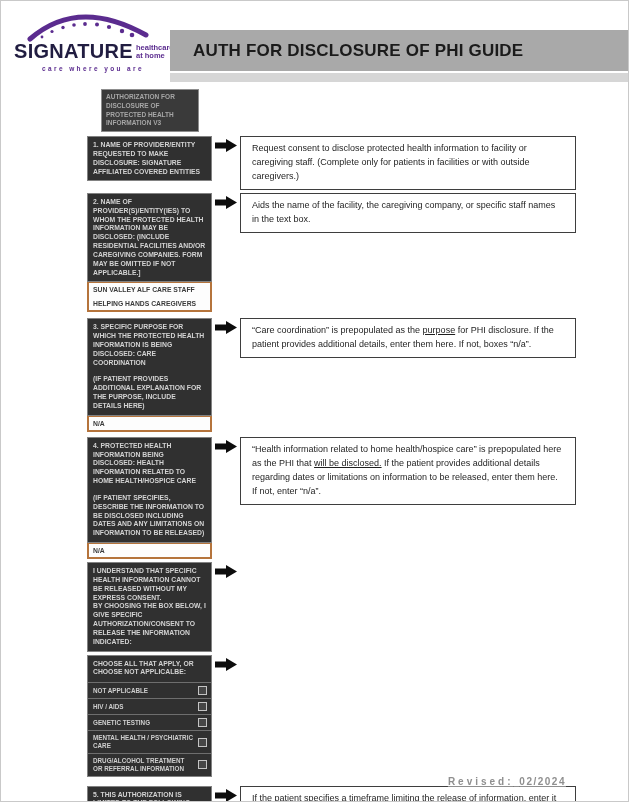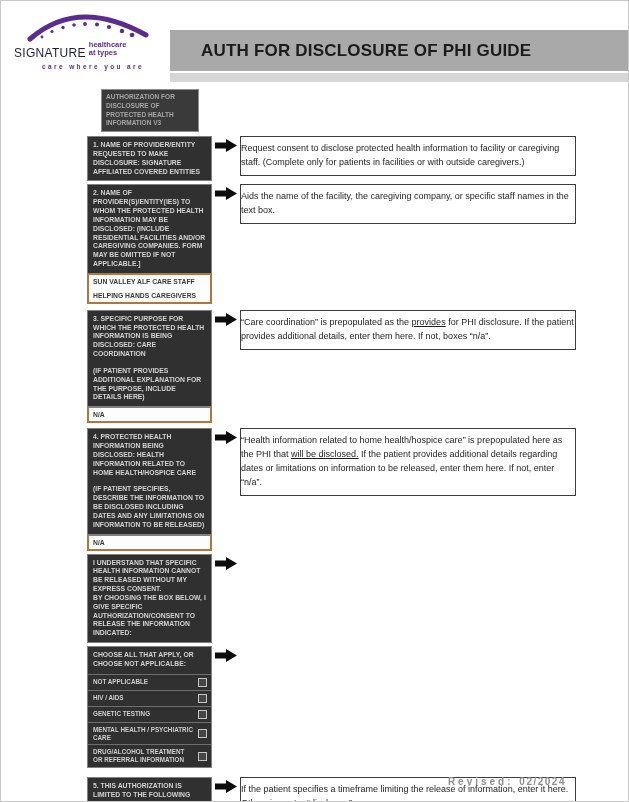--- a/index.html
+++ b/index.html
@@ -5,26 +5,26 @@
   * { margin:0; padding:0; box-sizing:border-box; }
   body { background:#e9e9e9; font-family:"Liberation Sans", sans-serif; }
   .page {
     position:relative; width:629px; height:802px; background:#ffffff;
     border:1px solid #c9c9c9; overflow:hidden;
   }
   
   .logo { position:absolute; left:13px; top:4px; width:158px; }
   .logo-arc { display:block; margin:0 auto 0 10px; }
   .brand-row { display:flex; align-items:flex-end; margin-top:-2px; }
-  .brand-name { font-size:12px; font-weight:normal; letter-spacing:.3px; color:#211d41; line-height:1; }
+  .brand-name { font-size:20px; font-weight:bold; letter-spacing:.3px; color:#211d41; line-height:1; }
   .brand-sub { font-size:7.5px; font-weight:bold; color:#5b2c8f; line-height:1.1; margin-left:3px; padding-bottom:1px; }
   .brand-tagline { font-size:6.5px; font-weight:bold; color:#5b2c8f; letter-spacing:2.4px; margin-top:4px; text-align:center; }
   .banner {
     position:absolute; left:169px; top:29px; right:0; height:41px;
-    background:#a9a9a9; display:flex; align-items:center; padding-left:31px;
+    background:#a9a9a9; display:flex; align-items:center; padding-left:23px;
   }
   .banner-title { font-size:17px; color:#1b1b1b; letter-spacing:.2px; font-weight:bold; }
   .banner-strip { position:absolute; left:169px; top:72px; right:0; height:9px; background:#d6d6d6; }
 
   
   .content { position:absolute; left:86px; top:88px; width:520px; }
   .form-header {
     width:98px; margin-left:14px; background:#3a3a3a; border:1px solid #8d8d8d;
     color:#a6a6a6; font-size:6.5px; line-height:1.35; padding:3px 4px; font-weight:bold;
   }
@@ -38,36 +38,36 @@
   .sublabel { display:block; margin-top:8px; }
   .field {
     width:100%; background:#fdfdfd; border:2px solid #b5743c; border-top-width:1px;
     color:#3a3a3a; font-size:6.8px; font-weight:bold; padding:3px 4px;
   }
   .field .line { display:block; }
   .field .line + .line { margin-top:7px; }
   .arrow { width:28px; display:flex; justify-content:center; padding-top:3px; flex:none; }
   .guide-box {
     width:336px; background:#ffffff; border:1.5px solid #3e3e3e;
-    color:#1f1f1f; font-size:9px; line-height:1.55; padding:5px 0;
+    color:#1f1f1f; font-size:9px; line-height:1.55; padding:5px 11px;
   }
   .u { text-decoration:underline; }
 
   
   .choices-header { padding:4px 5px 5px 5px; font-size:6.8px; font-weight:bold; color:#d3d3d3; line-height:1.3; }
   .option { display:flex; justify-content:space-between; align-items:center;
     border-top:1px solid #6e6e6e; padding:3px 4px 3px 5px; }
   .option-label { font-size:6.3px; font-weight:bold; color:#cfcfcf; line-height:1.25; width:102px; }
   .checkbox { width:9px; height:9px; border:1px solid #c4c4c4; background:#464646; flex:none; }
   .dark-box.choices { padding:0; } .mt3 { margin-top:3px; } .mt4 { margin-top:4px; }
   .mt5 { margin-top:5px; } .mt6 { margin-top:6px; } .mt9 { margin-top:9px; }
 
   .footer {
     position:absolute; right:62px; bottom:14px; font-size:10px; color:#8f8f8f;
-    letter-spacing:3px; font-weight:bold;
+    letter-spacing:3px; font-weight:bold;text-decoration:underline;
   }
   .footer .val { letter-spacing:1.5px; }
 </style>
 </head>
 <body>
 
 <div class="page">
 
   <div class="logo">
     <svg class="logo-arc" width="130" height="38" viewBox="0 0 130 38">
@@ -79,21 +79,21 @@
       <circle cx="61" cy="19" r="1.9" fill="#5b2c8f"></circle>
         <circle cx="73" cy="19.5" r="2.0" fill="#5b2c8f"></circle>
       <circle cx="85" cy="22" r="2.1" fill="#5b2c8f"></circle>
         <circle cx="98" cy="26" r="2.2" fill="#5b2c8f"></circle>
       <circle cx="108" cy="30" r="2.3" fill="#5b2c8f"></circle>
     </svg>
     <div class="brand-row">
       <span class="brand-name">SIGNATURE</span>
       <span class="brand-sub">
         <span>healthcare</span><br>
-        <span>at types</span>
+        <span>at home</span>
       </span>
     </div>
     <div class="brand-tagline">care where you are</div>
   </div>
 
   <div class="banner">
     <span class="banner-title">AUTH FOR DISCLOSURE OF PHI GUIDE</span>
   </div>
   <div class="banner-strip"></div>
 
@@ -136,21 +136,21 @@
         <div class="field">
           <span class="line">N/A</span>
         </div>
       </div>
       <div class="arrow">
         <svg width="22" height="13" viewBox="0 0 22 13">
             <path d="M0 3.5 H11 V0 L22 6.5 L11 13 V9.5 H0 Z" fill="#0d0d0d"></path>
           </svg>
       </div>
       <div class="guide-box">
-        <span>“Care coordination” is prepopulated as the </span><span class="u">provides</span><span> for PHI disclosure. If the patient provides additional details, enter them here. If not, boxes “n/a”.</span>
+        <span>“Care coordination” is prepopulated as the </span><span class="u">purpose</span><span> for PHI disclosure. If the patient provides additional details, enter them here. If not, boxes “n/a”.</span>
       </div>
     </div>
 
     <div class="row mt5">
       <div class="dark-col">
         <div class="dark-box">
           <span>4. PROTECTED HEALTH INFORMATION BEING DISCLOSED: HEALTH INFORMATION RELATED TO HOME HEALTH/HOSPICE CARE</span>
           <span class="sublabel">(IF PATIENT SPECIFIES, DESCRIBE THE INFORMATION TO BE DISCLOSED INCLUDING DATES AND ANY LIMITATIONS ON INFORMATION TO BE RELEASED)</span>
         </div>
         <div class="field">

